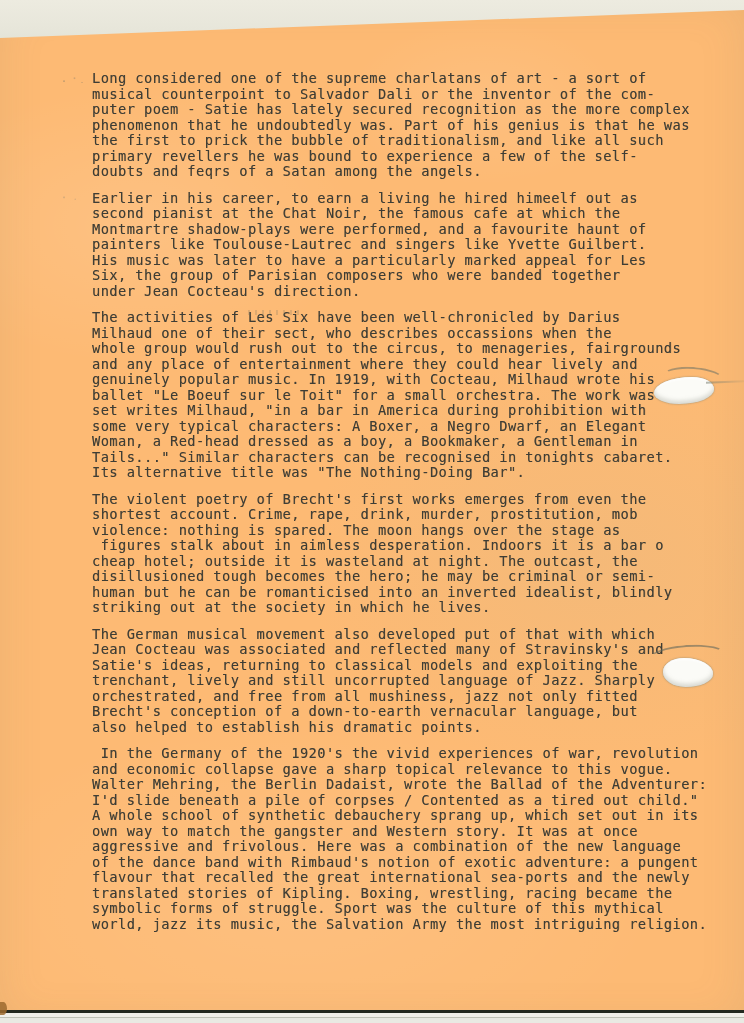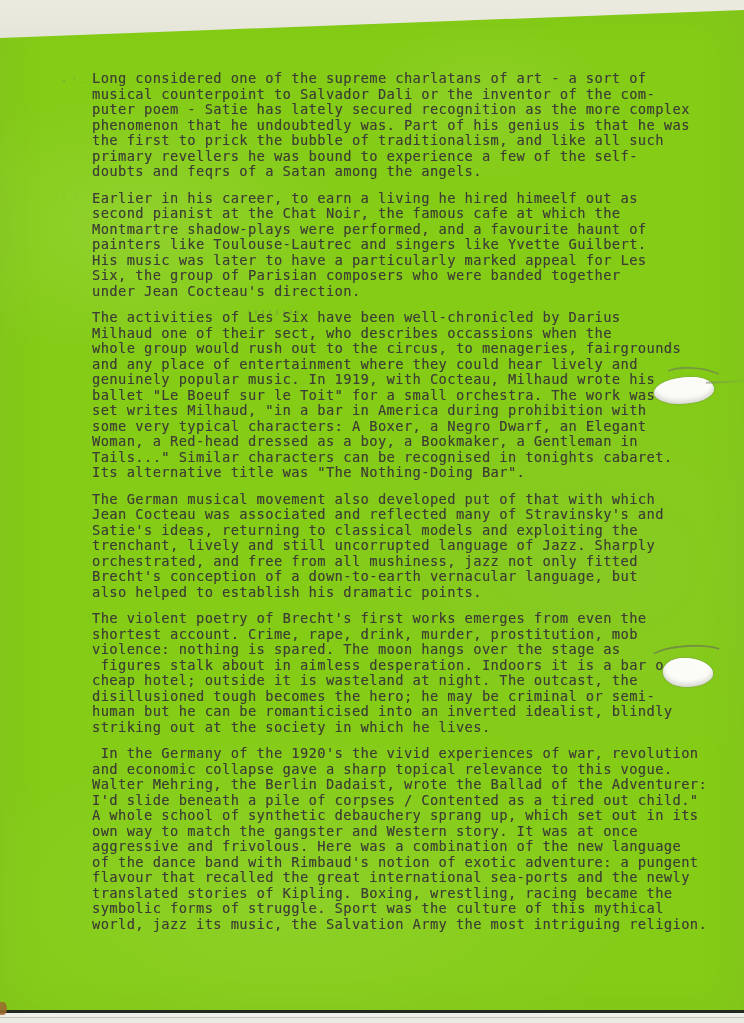--- a/index.html
+++ b/index.html
@@ -9,21 +9,21 @@
     width: 744px;
     height: 1023px;
     overflow: hidden;
     background: #e9e8dd;
     font-family: "DejaVu Sans Mono", monospace;
   }
   .scan {
     position: relative;
     width: 744px;
     height: 1023px;
-    background: #84cc16;
+    background: #fdba74;
     box-shadow: inset 0 0 45px rgba(110,115,95,0.12);
   }
   
   .top-edge {
     position: absolute;
     left: 0; top: 0;
     width: 744px; height: 42px;
     background: linear-gradient(180deg, #edebe0 0%, #e7e6da 70%, #e2e3d6 100%);
     clip-path: polygon(0 0, 100% 0, 100% 10px, 0 38px);
   }
@@ -163,35 +163,35 @@
 Milhaud one of their sect, who describes occassions when the
 whole group would rush out to the circus, to menageries, fairgrounds
 and any place of entertainment where they could hear lively and
 genuinely popular music. In 1919, with Cocteau, Milhaud wrote his
 ballet "Le Boeuf sur le Toit" for a small orchestra. The work was
 set writes Milhaud, "in a bar in America during prohibition with
 some very typical characters: A Boxer, a Negro Dwarf, an Elegant
 Woman, a Red-head dressed as a boy, a Bookmaker, a Gentleman in
 Tails..." Similar characters can be recognised in tonights cabaret.
 Its alternative title was "The Nothing-Doing Bar".</p>
-    <p class="para">The German musical movement also developed put of that with which
-Jean Cocteau was associated and reflected many of Stravinsky's and
-Satie's ideas, returning to classical models and exploiting the
-trenchant, lively and still uncorrupted language of Jazz. Sharply
-orchestrated, and free from all mushiness, jazz not only fitted
-Brecht's conception of a down-to-earth vernacular language, but
-also helped to establish his dramatic points.</p>
     <p class="para">The violent poetry of Brecht's first works emerges from even the
 shortest account. Crime, rape, drink, murder, prostitution, mob
 violence: nothing is spared. The moon hangs over the stage as
  figures stalk about in aimless desperation. Indoors it is a bar o
 cheap hotel; outside it is wasteland at night. The outcast, the
 disillusioned tough becomes the hero; he may be criminal or semi-
 human but he can be romanticised into an inverted idealist, blindly
 striking out at the society in which he lives.</p>
+    <p class="para">The German musical movement also developed put of that with which
+Jean Cocteau was associated and reflected many of Stravinsky's and
+Satie's ideas, returning to classical models and exploiting the
+trenchant, lively and still uncorrupted language of Jazz. Sharply
+orchestrated, and free from all mushiness, jazz not only fitted
+Brecht's conception of a down-to-earth vernacular language, but
+also helped to establish his dramatic points.</p>
     <p class="para"> In the Germany of the 1920's the vivid experiences of war, revolution
 and economic collapse gave a sharp topical relevance to this vogue.
 Walter Mehring, the Berlin Dadaist, wrote the Ballad of the Adventurer:
 I'd slide beneath a pile of corpses / Contented as a tired out child."
 A whole school of synthetic debauchery sprang up, which set out in its
 own way to match the gangster and Western story. It was at once
 aggressive and frivolous. Here was a combination of the new language
 of the dance band with Rimbaud's notion of exotic adventure: a pungent
 flavour that recalled the great international sea-ports and the newly
 translated stories of Kipling. Boxing, wrestling, racing became the

